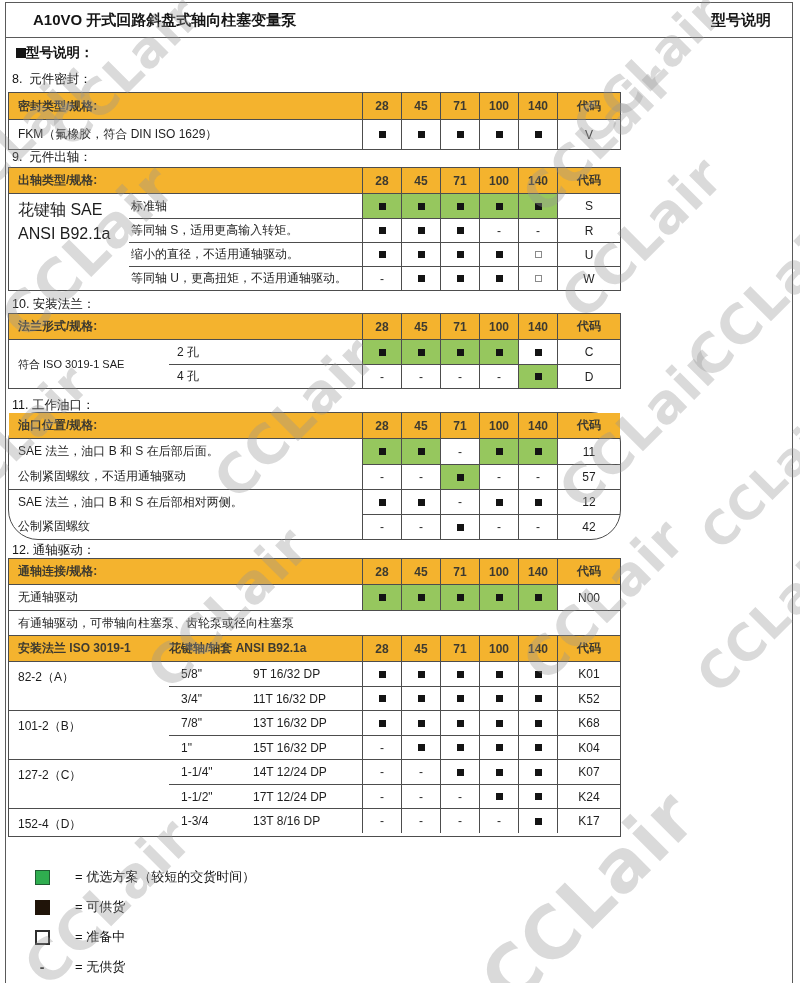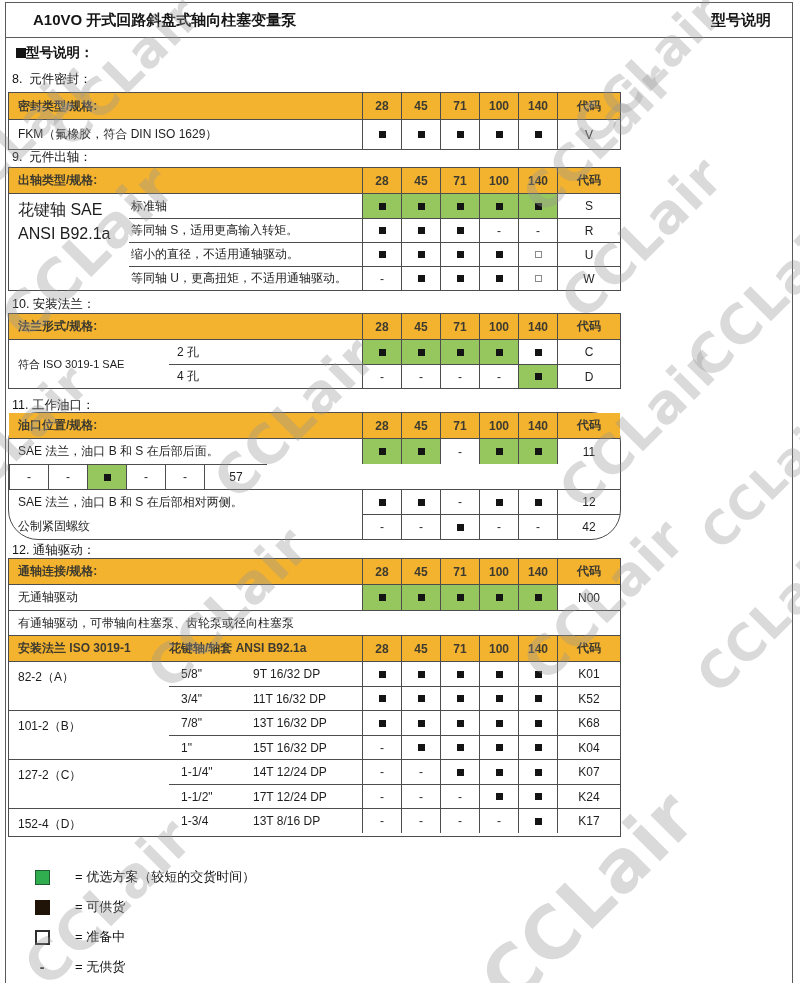--- a/index.html
+++ b/index.html
@@ -282,20 +282,21 @@
       <div class="cell cn dash">-</div>
       <div class="cell cn pref">
           <span class="sq"></span>
         </div>
       <div class="cell cn pref">
           <span class="sq"></span>
         </div>
       <div class="cell cc">11</div>
     </div>
     <div class="row">
+      <div class="cell cd">公制紧固螺纹，不适用通轴驱动</div>
       <div class="cell cn bt dash">-</div>
       <div class="cell cn bt dash">-</div>
       <div class="cell cn bt pref">
           <span class="sq"></span>
         </div>
       <div class="cell cn bt dash">-</div>
       <div class="cell cn bt dash">-</div>
       <div class="cell cc bt">57</div>
     </div>
     <div class="row">

